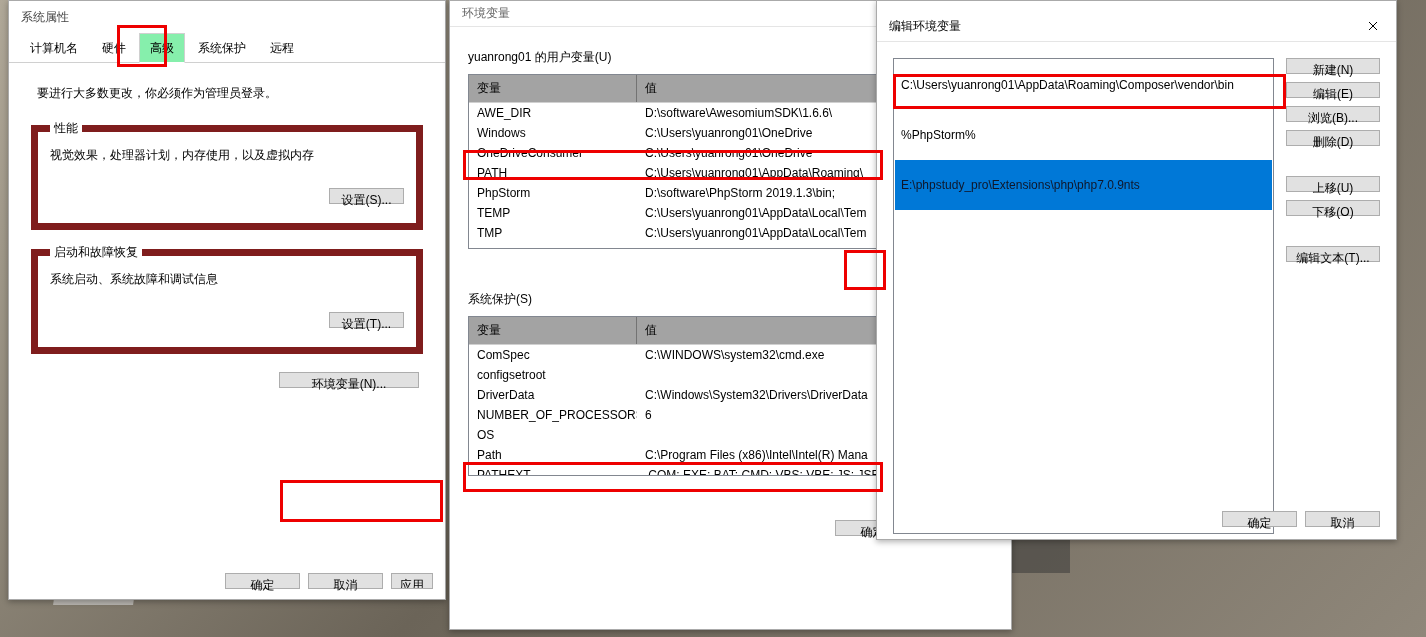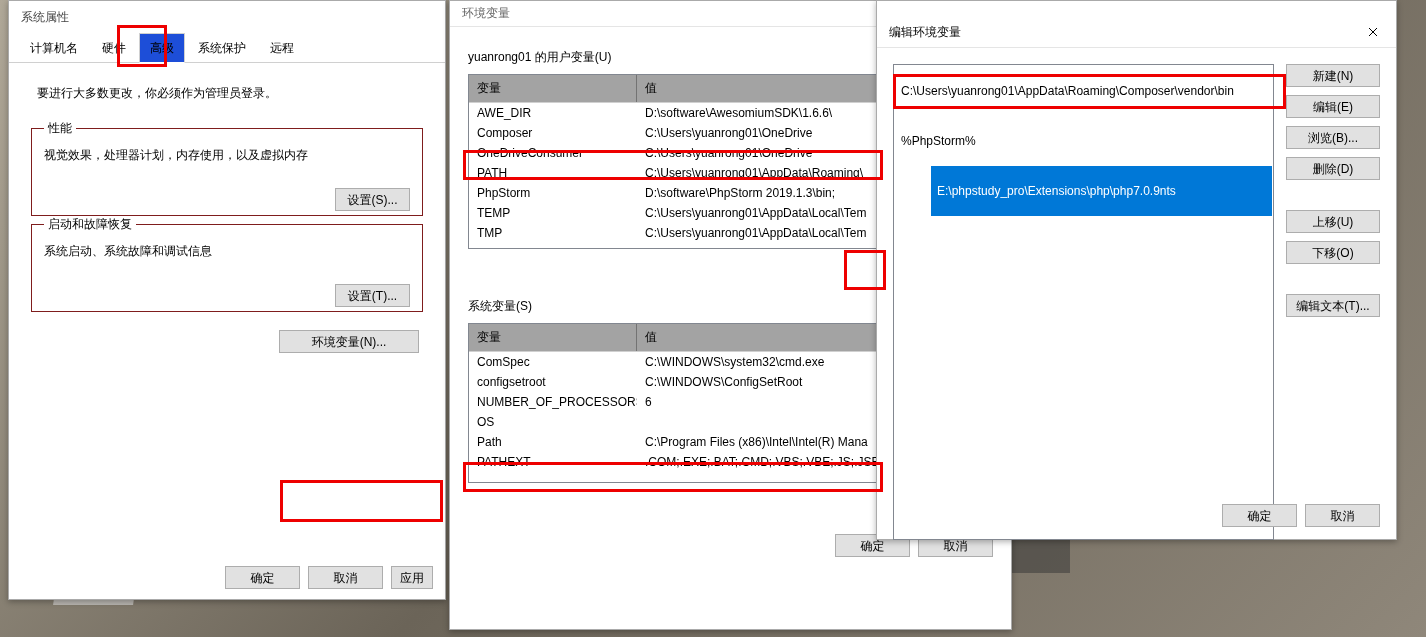--- a/index.html
+++ b/index.html
@@ -2,31 +2,31 @@
 <html><head>
 <meta charset="utf-8">
 <style>
   * { box-sizing: border-box; font-family: "Microsoft YaHei", "Segoe UI", Arial, sans-serif; font-size: 12px; }
   body { margin: 0; width: 1426px; height: 637px; background: #555; position: relative; overflow: hidden; }
   .bgphoto { position: absolute; inset: 0; background: linear-gradient(135deg,#b0a898,#6b6458,#8f877a); }
   .bgphoto::before { content:""; position:absolute; left:5%; top:55%; width:80px; height:40%; background:#ddd; transform:skewX(-8deg); opacity:.6;}
   .bgphoto::after { content:""; position:absolute; right:25%; top:60%; width:60px; height:30%; background:#333; opacity:.5;}
   .dlg { position: absolute; background: #fff; border: 1px solid #aaa; box-shadow: 0 2px 6px rgba(0,0,0,.3); }
   .hl { position:absolute; border: 3px solid #e00; pointer-events:none; }
-  button { background: #e1e1e1; border: 1px solid #adadad; padding: 3px 8px; min-width: 75px; height: 23px; cursor: pointer; font-size: 12px; }
+  button { background: #e1e1e1; border: 1px solid #adadad; padding: 3px 8px; min-width: 75px; height: 16px; cursor: pointer; font-size: 12px; }
 
   
   #dlg1 { left: 8px; top: 0; width: 438px; height: 600px; }
   #dlg1 .title { padding: 8px 12px 6px; color: #444; }
   #dlg1 .tabs { display: flex; border-bottom: 1px solid #d0d0d0; padding: 0 10px; }
   #dlg1 .tab { padding: 6px 10px 5px; border: 1px solid transparent; border-bottom: none; margin-right: 2px; position: relative; top: 1px; cursor: pointer; }
-  #dlg1 .tab.active { border-color: #d0d0d0; background: #1d4ed8; border-bottom: 1px solid #fff; }
+  #dlg1 .tab.active { border-color: #d0d0d0; background: #86efac; border-bottom: 1px solid #fff; }
   #dlg1 .body { padding: 14px 20px; }
   #dlg1 .note { margin: 8px 8px 18px; }
-  #dlg1 fieldset { border: 1px solid #7f1d1d; padding: 10px 12px 4px; }
+  #dlg1 fieldset { border: 7px solid #7f1d1d; padding: 10px 12px 16px; margin-bottom: 14px; }
   #dlg1 legend { padding: 0 4px; }
   #dlg1 .row-btn { text-align: right; margin-top: 24px; }
   #dlg1 .envrow { text-align: right; margin: 18px 6px 0 0; }
   #dlg1 .footer { position: absolute; bottom: 10px; right: 12px; display: flex; gap: 8px; }
 
   
   #dlg2 { left: 449px; top: 0; width: 563px; height: 630px; }
   #dlg2 .title { padding: 4px 12px 4px; color: #666; border-bottom: 1px solid #e5e5e5; }
   #dlg2 .body { padding: 14px 18px; }
   #dlg2 .label { margin: 8px 0; }
@@ -38,26 +38,26 @@
   #dlg2 .rowitem { display: flex; cursor: default; }
   #dlg2 .rowitem > div { padding: 3px 8px; white-space: nowrap; overflow: hidden; }
   #dlg2 .rowitem .col-var { width: 168px; flex: none; }
   #dlg2 .rowitem .col-val { flex: 1; }
   #dlg2 .btnrow { display: flex; justify-content: flex-end; gap: 6px; margin: 10px 0 16px; }
   #dlg2 .footer { display:flex; justify-content:flex-end; gap:8px; margin-top: 18px; }
   #dlg2 .listbox.sys { height: 160px; }
 
   
   #dlg3 { left: 876px; top: 0; width: 521px; height: 540px; }
-  #dlg3 .titlebar { display:flex; justify-content:space-between; align-items:center; padding: 18px 0 2px 12px; border-bottom: 1px solid #e5e5e5; }
+  #dlg3 .titlebar { display:flex; justify-content:space-between; align-items:center; padding: 12px 0 2px 12px; border-bottom: 1px solid #e5e5e5; }
   #dlg3 .close { width: 46px; height: 26px; display:flex; align-items:center; justify-content:center; cursor:pointer; }
   #dlg3 .content { display:flex; padding: 16px; gap: 12px; height: calc(100% - 30px); }
   #dlg3 .listwrap { flex: 1; border: 1px solid #828790; padding: 1px; overflow:hidden; }
   #dlg3 .entry { padding: 18px 6px; white-space: nowrap; overflow:hidden; cursor:default; }
-  #dlg3 .entry.sel { background: #0078d7; color: #ffffff; margin-left: 36px; }
+  #dlg3 .entry.sel { background: #0078d7; color: #0f172a; }
   #dlg3 .side { display:flex; flex-direction:column; gap: 8px; width: 94px; }
   #dlg3 .side .gap { height: 14px; }
   #dlg3 .side button { width: 100%; }
   #dlg3 .footer { position:absolute; bottom: 12px; right: 16px; display:flex; gap:8px; }
 </style>
 </head>
 <body>
 
 <div class="bgphoto"></div>
 
@@ -99,21 +99,21 @@
       <div class="hdr">
         <div class="col-var">变量</div>
         <div class="col-val">值</div>
       </div>
       <div id="user-vars-rows">
           <div class="rowitem">
             <div class="col-var">AWE_DIR</div>
             <div class="col-val">D:\software\AwesomiumSDK\1.6.6\</div>
           </div>
           <div class="rowitem">
-            <div class="col-var">Composer</div>
+            <div class="col-var">Windows</div>
             <div class="col-val">C:\Users\yuanrong01\OneDrive</div>
           </div>
           <div class="rowitem">
             <div class="col-var">OneDriveConsumer</div>
             <div class="col-val">C:\Users\yuanrong01\OneDrive</div>
           </div>
           <div class="rowitem">
             <div class="col-var">PATH</div>
             <div class="col-val">C:\Users\yuanrong01\AppData\Roaming\</div>
           </div>
@@ -129,34 +129,37 @@
             <div class="col-var">TMP</div>
             <div class="col-val">C:\Users\yuanrong01\AppData\Local\Tem</div>
           </div>
         </div>
     </div>
     <div class="btnrow">
       <button>新建(N)...</button>
       <button style="min-width:30px;overflow:hidden">编</button>
     </div>
 
-    <div class="label">系统变量(S)</div>
+    <div class="label">系统保护(S)</div>
     <div class="listbox sys">
       <div class="hdr">
         <div class="col-var">变量</div>
         <div class="col-val">值</div>
       </div>
       <div id="sys-vars-rows">
           <div class="rowitem">
             <div class="col-var">ComSpec</div>
             <div class="col-val">C:\WINDOWS\system32\cmd.exe</div>
           </div>
           <div class="rowitem">
             <div class="col-var">configsetroot</div>
-            <div class="col-val">C:\WINDOWS\ConfigSetRoot</div>
+          </div>
+          <div class="rowitem">
+            <div class="col-var">DriverData</div>
+            <div class="col-val">C:\Windows\System32\Drivers\DriverData</div>
           </div>
           <div class="rowitem">
             <div class="col-var">NUMBER_OF_PROCESSORS</div>
             <div class="col-val">6</div>
           </div>
           <div class="rowitem">
             <div class="col-var">OS</div>
           </div>
           <div class="rowitem">
             <div class="col-var">Path</div>

